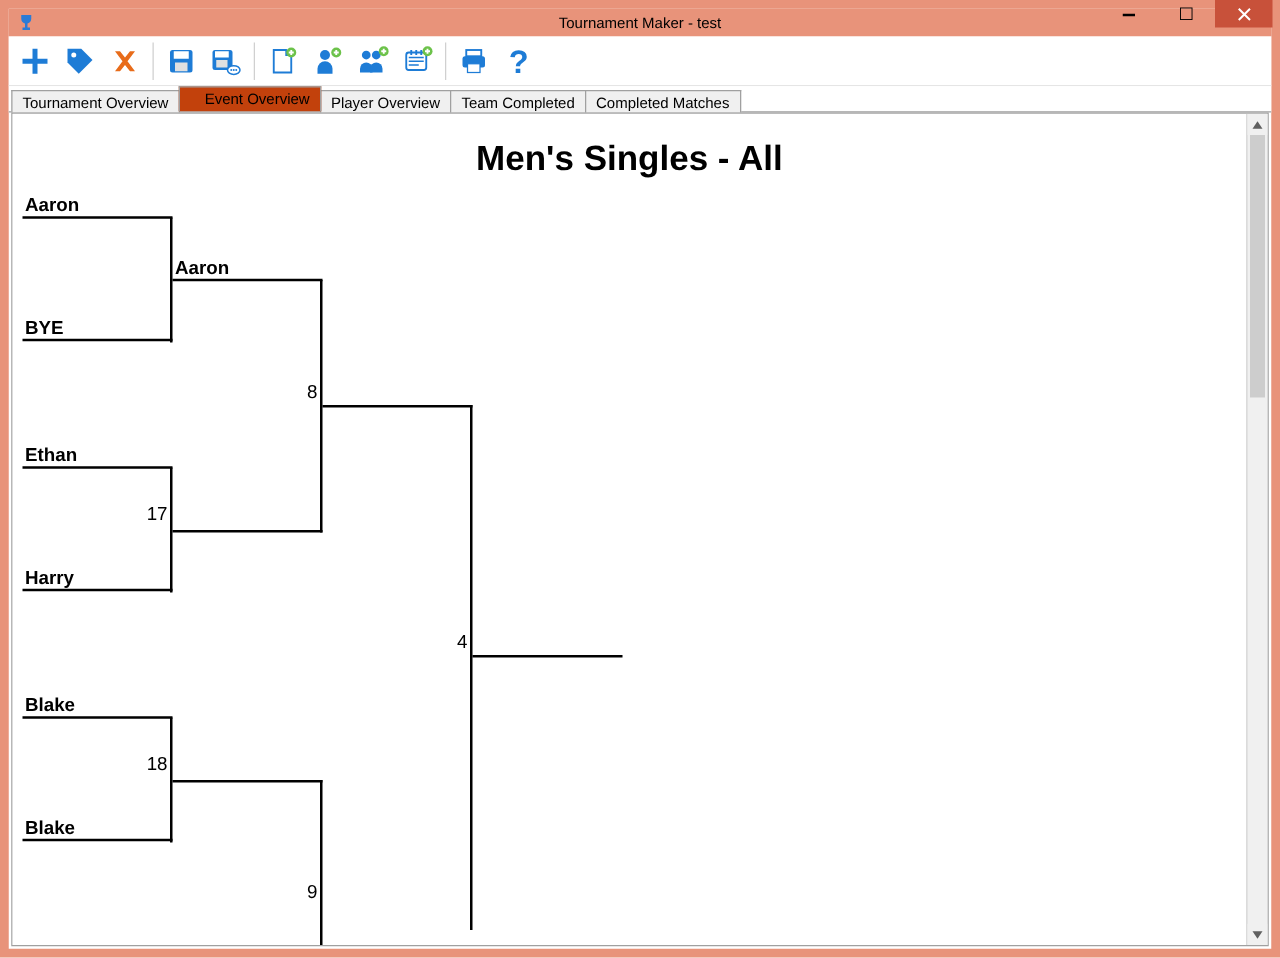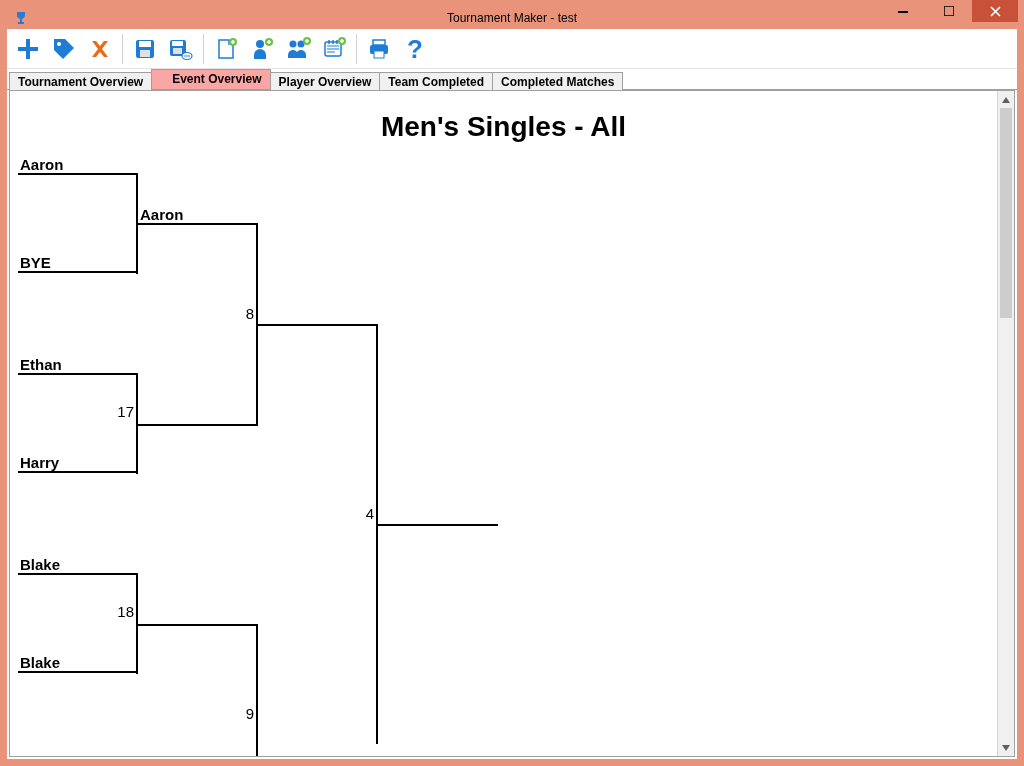--- a/index.html
+++ b/index.html
@@ -88,37 +88,36 @@
   }
   
   .tabbar {
     height: 21px;
     background: #fff;
     display: flex;
     align-items: flex-end;
     padding-left: 2px;
     gap: 0;
     border-bottom: 1px solid #a0a0a0;
-    font-weight: bold;
   }
   .tab {
     padding: 2px 8px;
     font-size: 12px;
     border: 1px solid #a0a0a0;
     border-bottom: none;
     background: #f0f0f0;
     margin-right: -1px;
     position: relative;
     top: 1px;
     height: 18px;
     line-height: 14px;
     cursor: default;
   }
   .tab.active {
-    background: #fca5a5;
+    background: #c2410c;
     top: 0;
     height: 20px;
     z-index: 2;
     padding-left: 20px;
   }
   
   .dropdownbar {
     height: 18px;
     border: 1px solid #a0a0a0;
     margin: 1px 2px;

